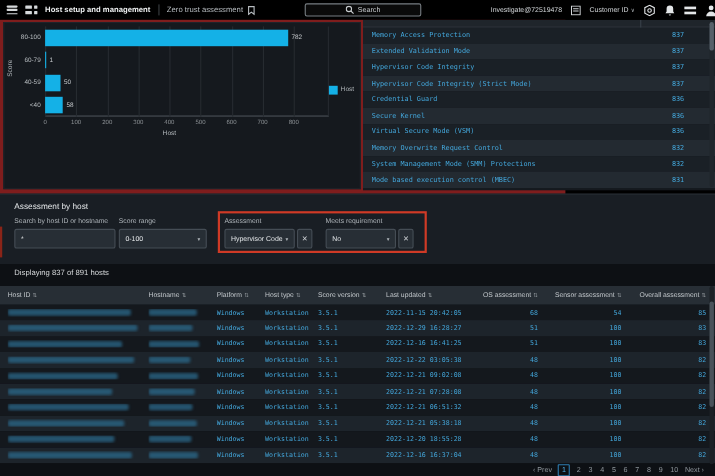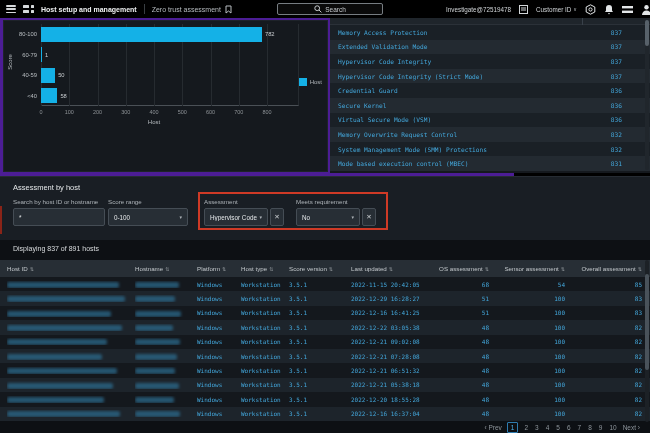--- a/index.html
+++ b/index.html
@@ -6,21 +6,21 @@
     --ui:"Liberation Sans",sans-serif;
     --mono:"DejaVu Sans Mono",monospace;
     --accent:#43a6da;
     --bar:#14b1e7;
     --red:#cf3a26;
     --gray:#9ba1a6;
     --white:#e6e8ea;
   }
   *{margin:0;padding:0;box-sizing:border-box;}
   html,body{width:650px;height:433px;overflow:hidden;background:#000;}
-  .screen{position:relative;width:514px;height:433px;background:#4c1d95;font-family:var(--ui);color:var(--white);}
+  .screen{position:relative;width:514px;height:433px;background:#7f1d1d;font-family:var(--ui);color:var(--white);}
 
   
   .topbar{position:absolute;left:0;top:0;width:650px;height:18px;background:#000;display:flex;align-items:center;padding:0 6px;gap:7px;z-index:5;}
   .hamburger{width:10px;height:8px;display:flex;flex-direction:column;justify-content:space-between;cursor:pointer;}
   .hamburger i{display:block;height:1.5px;background:#d6d9db;border-radius:1px;}
   .appgrid{width:11px;height:9px;display:grid;grid-template-columns:6px 3px;grid-template-rows:3.5px 3.5px;gap:1.5px;}
   .appgrid i{background:#d6d9db;border-radius:.5px;}
   .app-title{font-size:7px;font-weight:bold;color:#f0f2f3;white-space:nowrap;}
   .tb-divider{width:1px;height:10px;background:#3a3f43;}
   .page-tab{font-size:7px;color:#b7bcc0;white-space:nowrap;display:flex;align-items:center;gap:4px;}

